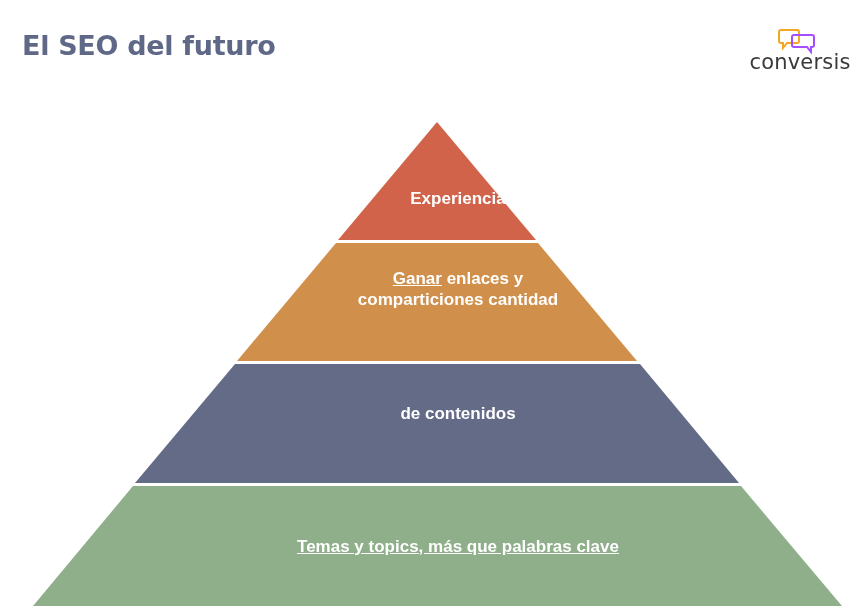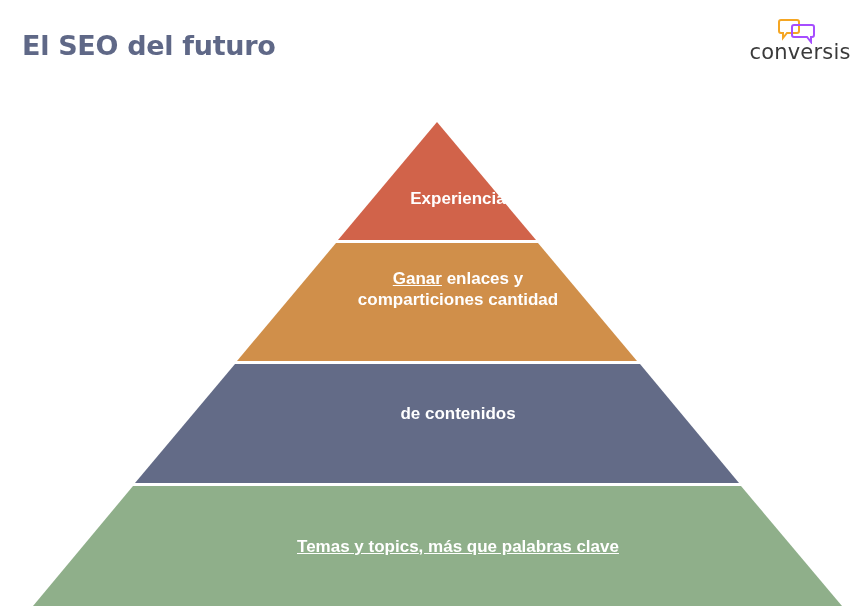--- a/index.html
+++ b/index.html
@@ -7,21 +7,21 @@
     width: 860px; height: 611px; overflow: hidden;
     background: #ffffff; position: relative;
     font-family: "Liberation Sans", sans-serif;
   }
   .slide-title {
     position: absolute; left: 22px; top: 30px;
     font-family: "DejaVu Sans", sans-serif;
     font-size: 27px; font-weight: bold; color: #5f6887;
     letter-spacing: -0.3px;
   }
-  .logo { position: absolute; left: 744px; top: 18px; width: 112px; height: 52px; }
+  .logo { position: absolute; left: 744px; top: 28px; width: 112px; height: 52px; }
   .logo-text {
     position: absolute; left: 0; top: 22px; width: 112px; text-align: center;
     font-family: "DejaVu Sans", sans-serif; font-size: 21px; color: #3a3a3a;
     letter-spacing: 0.2px;
   }
   .logo svg { position: absolute; left: 34px; top: 0; }
   .pyramid { position: absolute; left: 0; top: 0; width: 860px; height: 611px; }
   .band-label {
     position: absolute; left: 0; width: 860px; text-align: center;
     color: #ffffff; font-weight: bold; font-size: 17px; line-height: 21px; margin-left: 28px;

